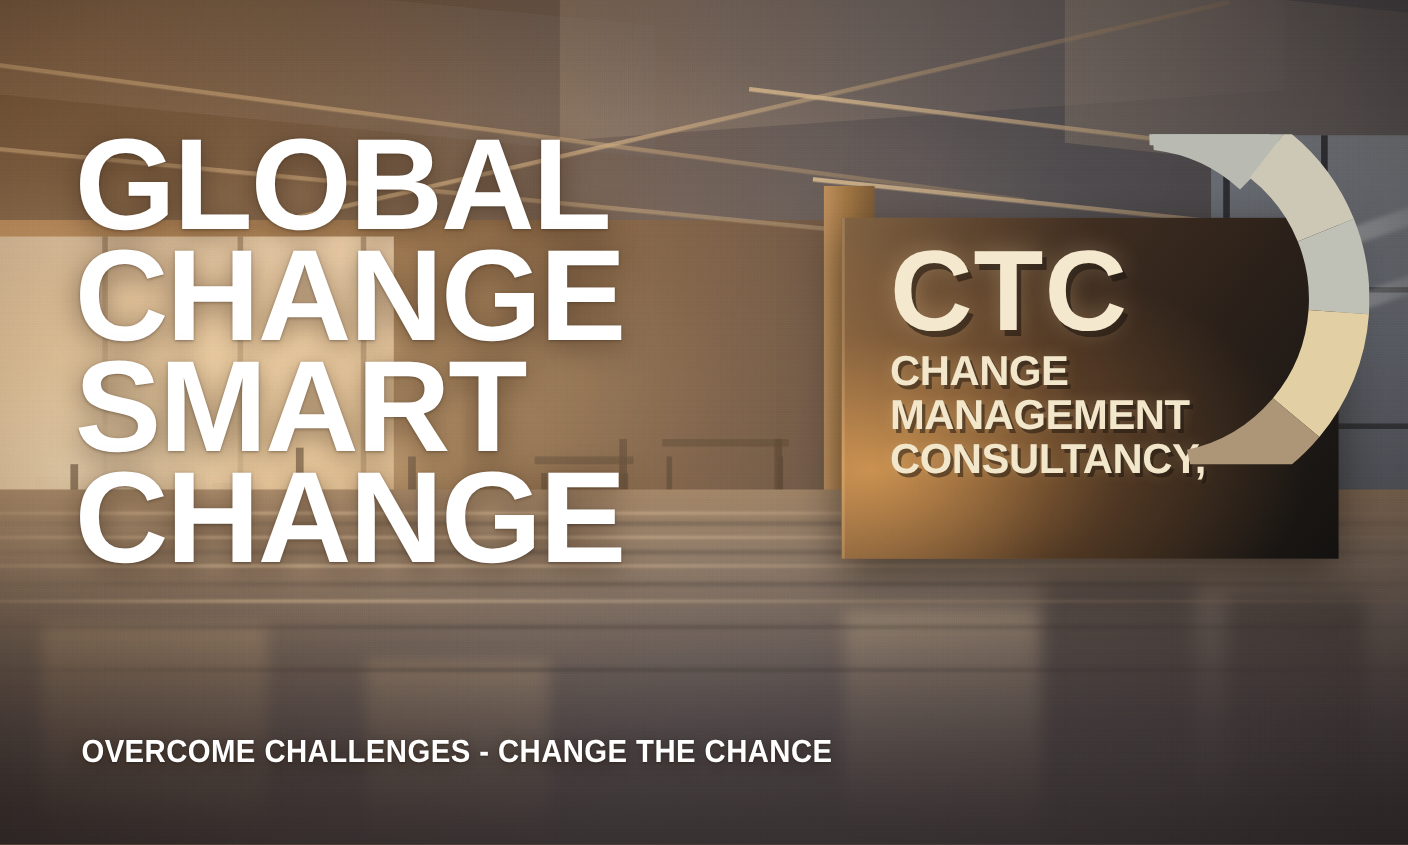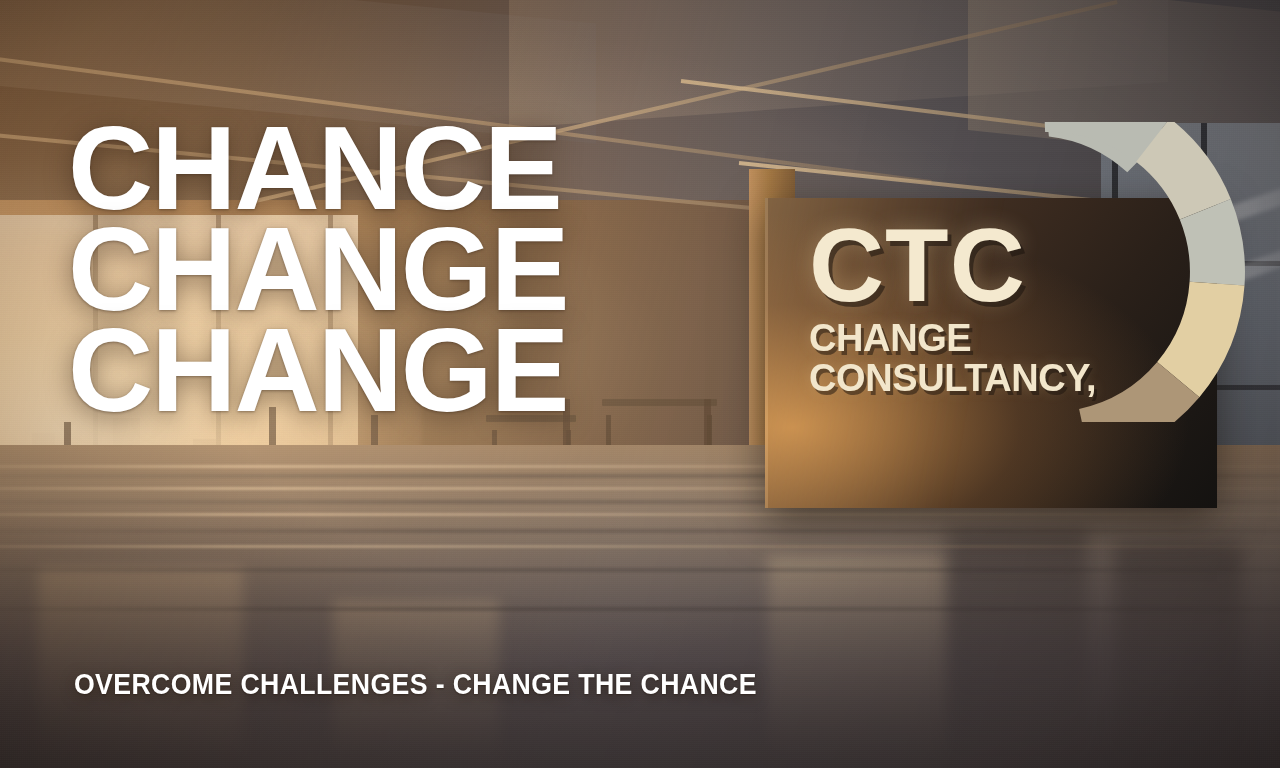--- a/index.html
+++ b/index.html
@@ -327,20 +327,21 @@
     <div class="grain"></div>
   </div>
 
   <div class="sign">
     <div class="sign-sheen"></div>
     <div class="sign-edge-l"></div>
     <div class="ctc-wrap">
       <div class="ctc-main">CTC</div>
       <div class="ctc-sub">
         <span>CHANGE</span>
+        <span>MANAGEMENT</span>
         <span>CONSULTANCY,</span>
       </div>
     </div>
   </div>
 
   <div class="arc">
     <svg width="205" height="300" viewBox="0 0 205 300">
 
       <g>
         <path fill="#B9BBB2" d="M 3.2 -44.8 A 195 195 0 0 1 126.1 10.8 L 87.3 50.3 A 140 140 0 0 0 8.9 14.4 Z" transform="translate(10,150) rotate(0) translate(-10,-150)" style="transform-origin:10px 150px"></path>
@@ -355,20 +356,21 @@
         <path fill="#BFC1B6" d="M 180.8 -73.1 A 195 195 0 0 1 194.5 13.6 L 139.6 9.8 A 140 140 0 0 0 129.8 -52.5 Z"></path>
 
         <path fill="#E2CFA3" d="M 194.5 13.6 A 195 195 0 0 1 149.4 125.3 L 107.2 90.0 A 140 140 0 0 0 139.6 9.8 Z"></path>
 
         <path fill="#AD9677" d="M 149.4 125.3 A 195 195 0 0 1 40.5 190.7 L 29.1 136.9 A 140 140 0 0 0 107.2 90.0 Z"></path>
       </g>
     </svg>
   </div>
 
   <div class="headline">
-    <span class="hl-1">CHANCE</span>
+    <span class="hl-1">GLOBAL</span>
     <span class="hl-2">CHANGE</span>
+    <span class="hl-3">SMART</span>
     <span class="hl-4">CHANGE</span>
   </div>
 
   <div class="tagline">OVERCOME CHALLENGES - CHANGE THE CHANCE</div>
 
 </div>
 
 </body></html>

